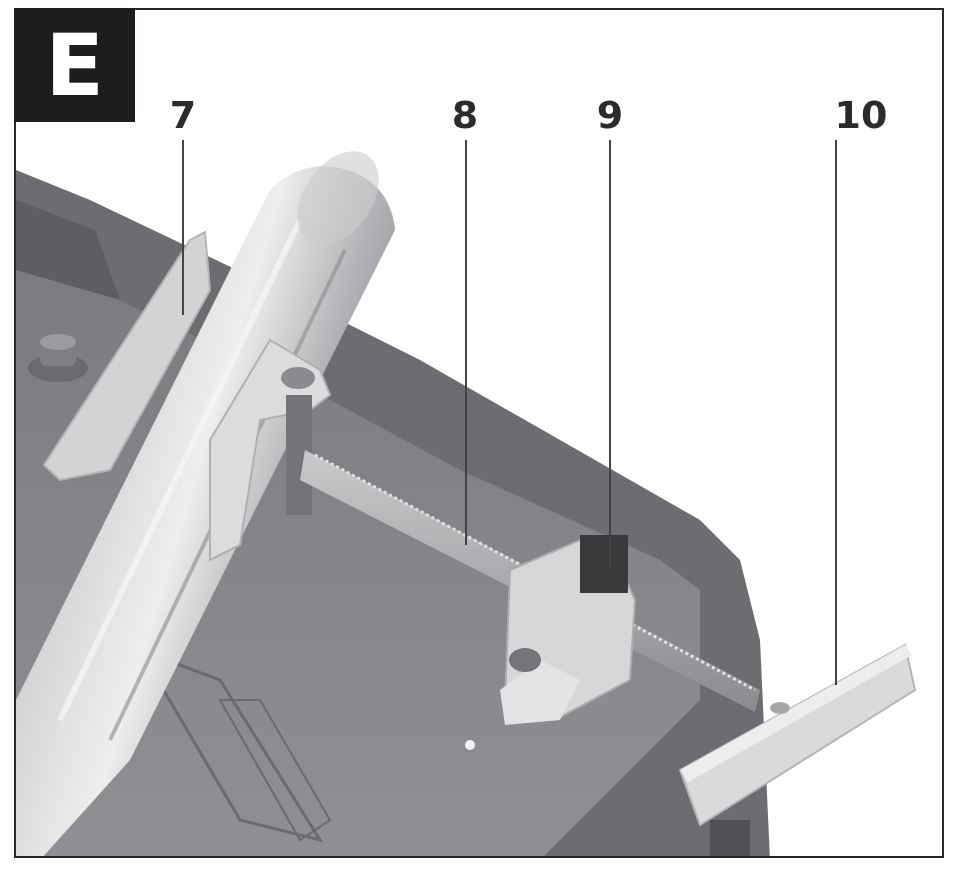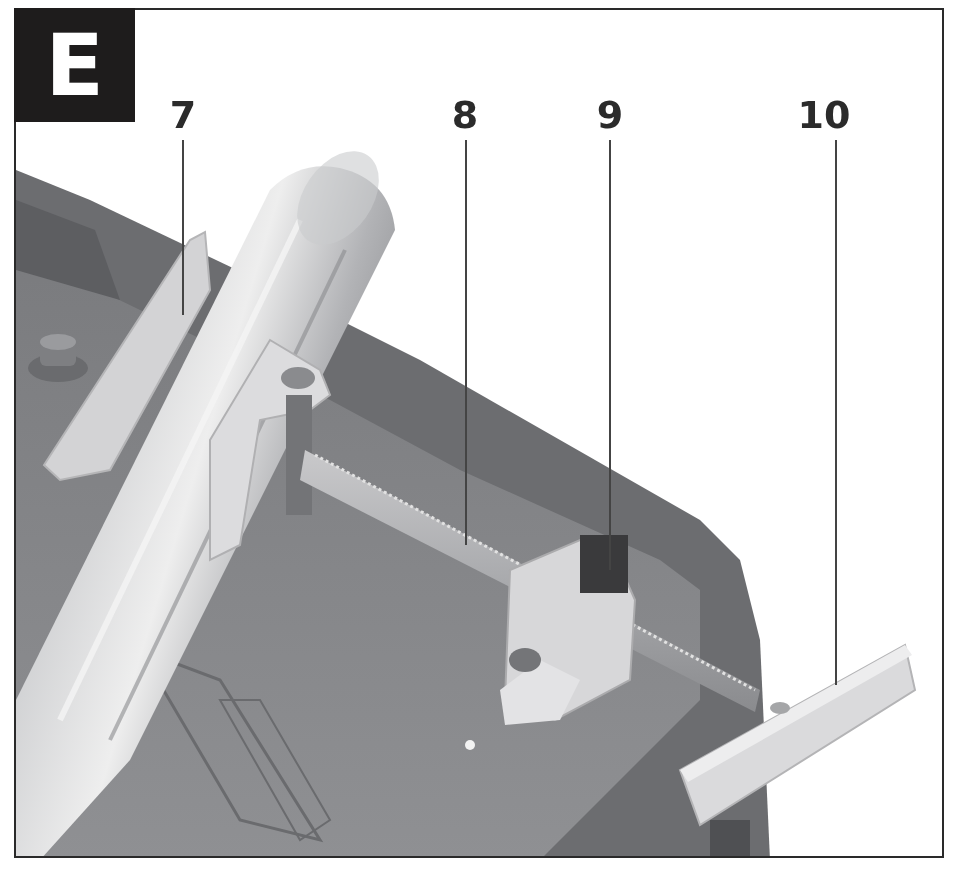--- a/index.html
+++ b/index.html
@@ -81,13 +81,13 @@
     <line x1="610" y1="140" x2="610" y2="570"></line>
     <line x1="836" y1="140" x2="836" y2="685"></line>
   </g>
 </svg>
 
 <div class="fig-letter">E</div>
 
 <div class="callout" style="left:183px;top:96px;">7</div>
 <div class="callout" style="left:465px;top:96px;">8</div>
 <div class="callout" style="left:610px;top:96px;">9</div>
-<div class="callout" style="left:824px;top:96px;">10</div>
+<div class="callout" style="left:861px;top:96px;">10</div>
 
 </body></html>

